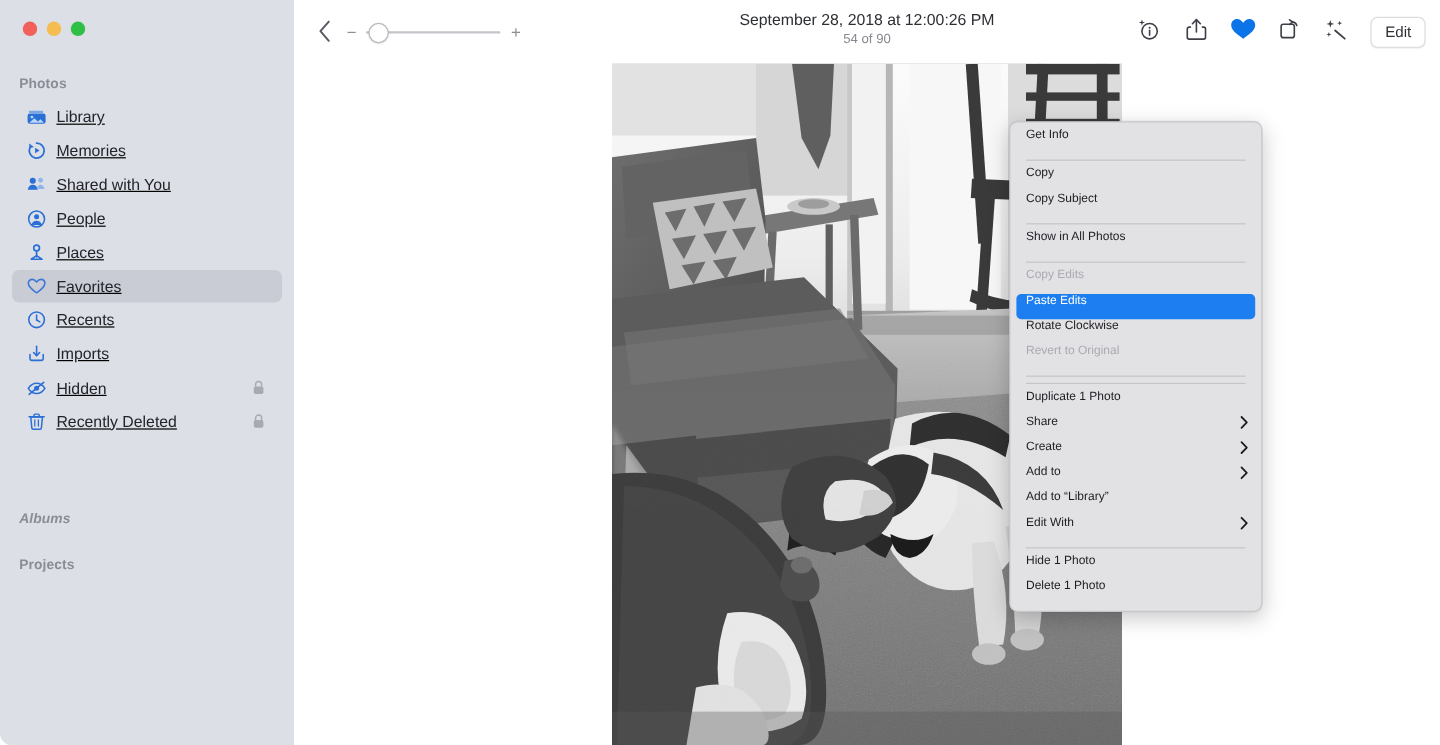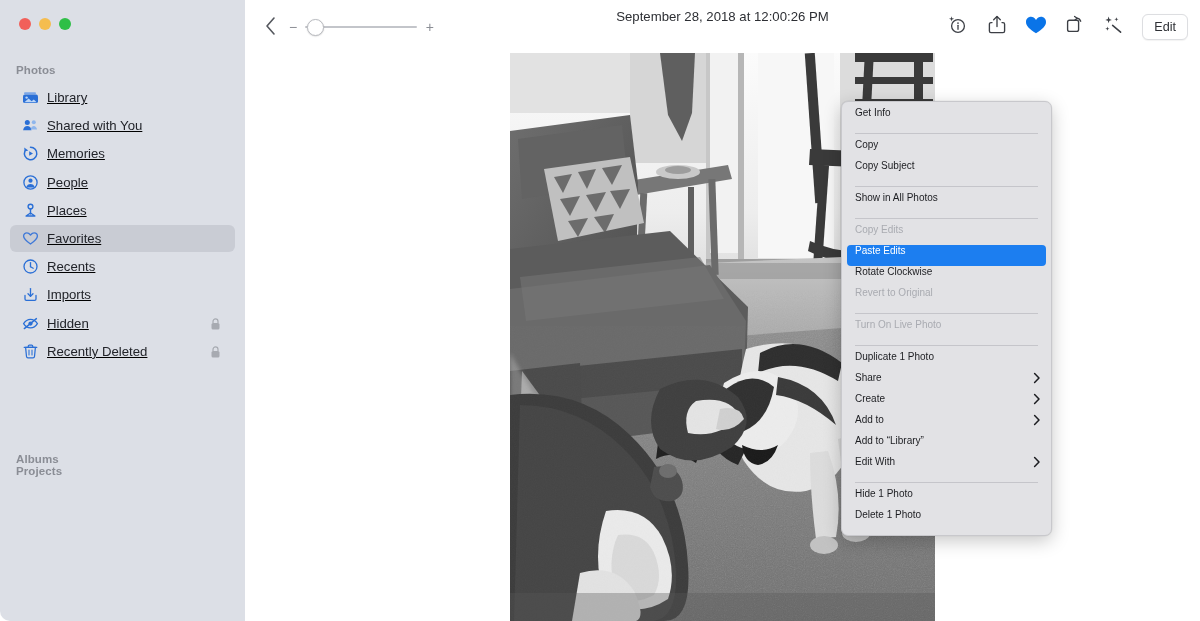--- a/index.html
+++ b/index.html
@@ -50,21 +50,21 @@
 
   .section-header {
     position: absolute;
     left: 16px;
     font-size: 11.5px;
     font-weight: bold;
     color: #8a8d95;
     letter-spacing: 0.1px;
   }
   #sec-photos { top: 64px; }
-  #sec-albums { top: 453px; }
+  #sec-albums { top: 427px; font-style: italic; }
   #sec-projects { top: 465px; }
 
   .nav-list {
     position: absolute;
     left: 10px;
     top: 84px;
     width: 225px;
     text-decoration: underline;
   }
   .nav-item {
@@ -289,38 +289,38 @@
             <circle cx="4.6" cy="8.6" r="1.2" fill="#bcd6f7"></circle>
             <path d="M2.4 13.3 L6.6 9.6 L9.6 12.2 L11.8 10.4 L14.6 13.3 Z" fill="#bcd6f7"></path>
           </svg>
         </span>
         <span class="nav-label">Library</span>
       </div>
 
       <div class="nav-item">
         <span class="nav-icon">
           <svg width="17" height="17" viewBox="0 0 17 17">
+            <path d="M8.5 2.3 A6.2 6.2 0 1 1 2.9 6.1" fill="none" stroke="#2a6fd6" stroke-width="1.5" stroke-linecap="round"></path>
+            <path d="M2.2 2.6 L2.6 6.5 L6.3 5.6 Z" fill="#2a6fd6"></path>
+            <path d="M7.2 6.2 L11 8.5 L7.2 10.8 Z" fill="#2a6fd6"></path>
+          </svg>
+        </span>
+        <span class="nav-label">Memories</span>
+      </div>
+
+      <div class="nav-item">
+        <span class="nav-icon">
+          <svg width="17" height="17" viewBox="0 0 17 17">
             <circle cx="5.3" cy="5.6" r="2.5" fill="#2a6fd6"></circle>
             <path d="M1.1 13.2 c0.3-2.7 2.2-4.2 4.2-4.2 s3.9 1.5 4.2 4.2 z" fill="#2a6fd6"></path>
             <circle cx="11.8" cy="5.2" r="2" fill="#8fb6ec"></circle>
             <path d="M8.6 12.4 c0.3-2.3 1.8-3.5 3.2-3.5 s2.9 1.2 3.2 3.5 z" fill="#8fb6ec"></path>
           </svg>
         </span>
         <span class="nav-label">Shared with You</span>
-      </div>
-
-      <div class="nav-item">
-        <span class="nav-icon">
-          <svg width="17" height="17" viewBox="0 0 17 17">
-            <path d="M8.5 2.3 A6.2 6.2 0 1 1 2.9 6.1" fill="none" stroke="#2a6fd6" stroke-width="1.5" stroke-linecap="round"></path>
-            <path d="M2.2 2.6 L2.6 6.5 L6.3 5.6 Z" fill="#2a6fd6"></path>
-            <path d="M7.2 6.2 L11 8.5 L7.2 10.8 Z" fill="#2a6fd6"></path>
-          </svg>
-        </span>
-        <span class="nav-label">Memories</span>
       </div>
 
       <div class="nav-item">
         <span class="nav-icon">
           <svg width="17" height="17" viewBox="0 0 17 17">
             <circle cx="8.5" cy="8.5" r="6.6" fill="none" stroke="#2a6fd6" stroke-width="1.3"></circle>
             <circle cx="8.5" cy="6.7" r="2.1" fill="#2a6fd6"></circle>
             <path d="M4.2 13.4 c0.6-2.3 2.3-3.4 4.3-3.4 s3.7 1.1 4.3 3.4 z" fill="#2a6fd6"></path>
           </svg>
         </span>
@@ -423,20 +423,21 @@
 
     <div class="zoom-slider">
       <span class="zs-minus">−</span>
       <div class="zs-track"></div>
       <div class="zs-thumb"></div>
       <span class="zs-plus">+</span>
     </div>
 
     <div class="title-block">
       <div class="title-main">September 28, 2018 at 12:00:26 PM</div>
+      <div class="title-sub">54 of 90</div>
     </div>
 
     <div class="tb-actions">
 
       <div class="tb-btn">
         <span>
           <svg width="21" height="21" viewBox="0 0 21 21">
             <circle cx="11" cy="12" r="6.4" fill="none" stroke="#3c3f45" stroke-width="1.3"></circle>
             <circle cx="11" cy="9.1" r="0.85" fill="#3c3f45"></circle>
             <line x1="11" y1="11.3" x2="11" y2="15.3" stroke="#3c3f45" stroke-width="1.3" stroke-linecap="round"></line>
@@ -671,23 +672,20 @@
       <span class="mi-label">Paste Edits</span>
     </div>
     <div class="menu-item">
       <span class="mi-label">Rotate Clockwise</span>
     </div>
     <div class="menu-item disabled">
       <span class="mi-label">Revert to Original</span>
     </div>
     <div class="menu-sep"></div>
 
-    <div class="menu-item disabled">
-      <span class="mi-label">Turn On Live Photo</span>
-    </div>
     <div class="menu-sep"></div>
 
     <div class="menu-item">
       <span class="mi-label">Duplicate 1 Photo</span>
     </div>
     <div class="menu-item">
       <span class="mi-label">Share</span>
       <span class="mi-chevron">
         <svg width="8" height="12" viewBox="0 0 8 12">
           <path d="M1.6 1.5 L6 6 L1.6 10.5" fill="none" stroke="#1c1d21" stroke-width="1.5" stroke-linecap="round" stroke-linejoin="round"></path>

